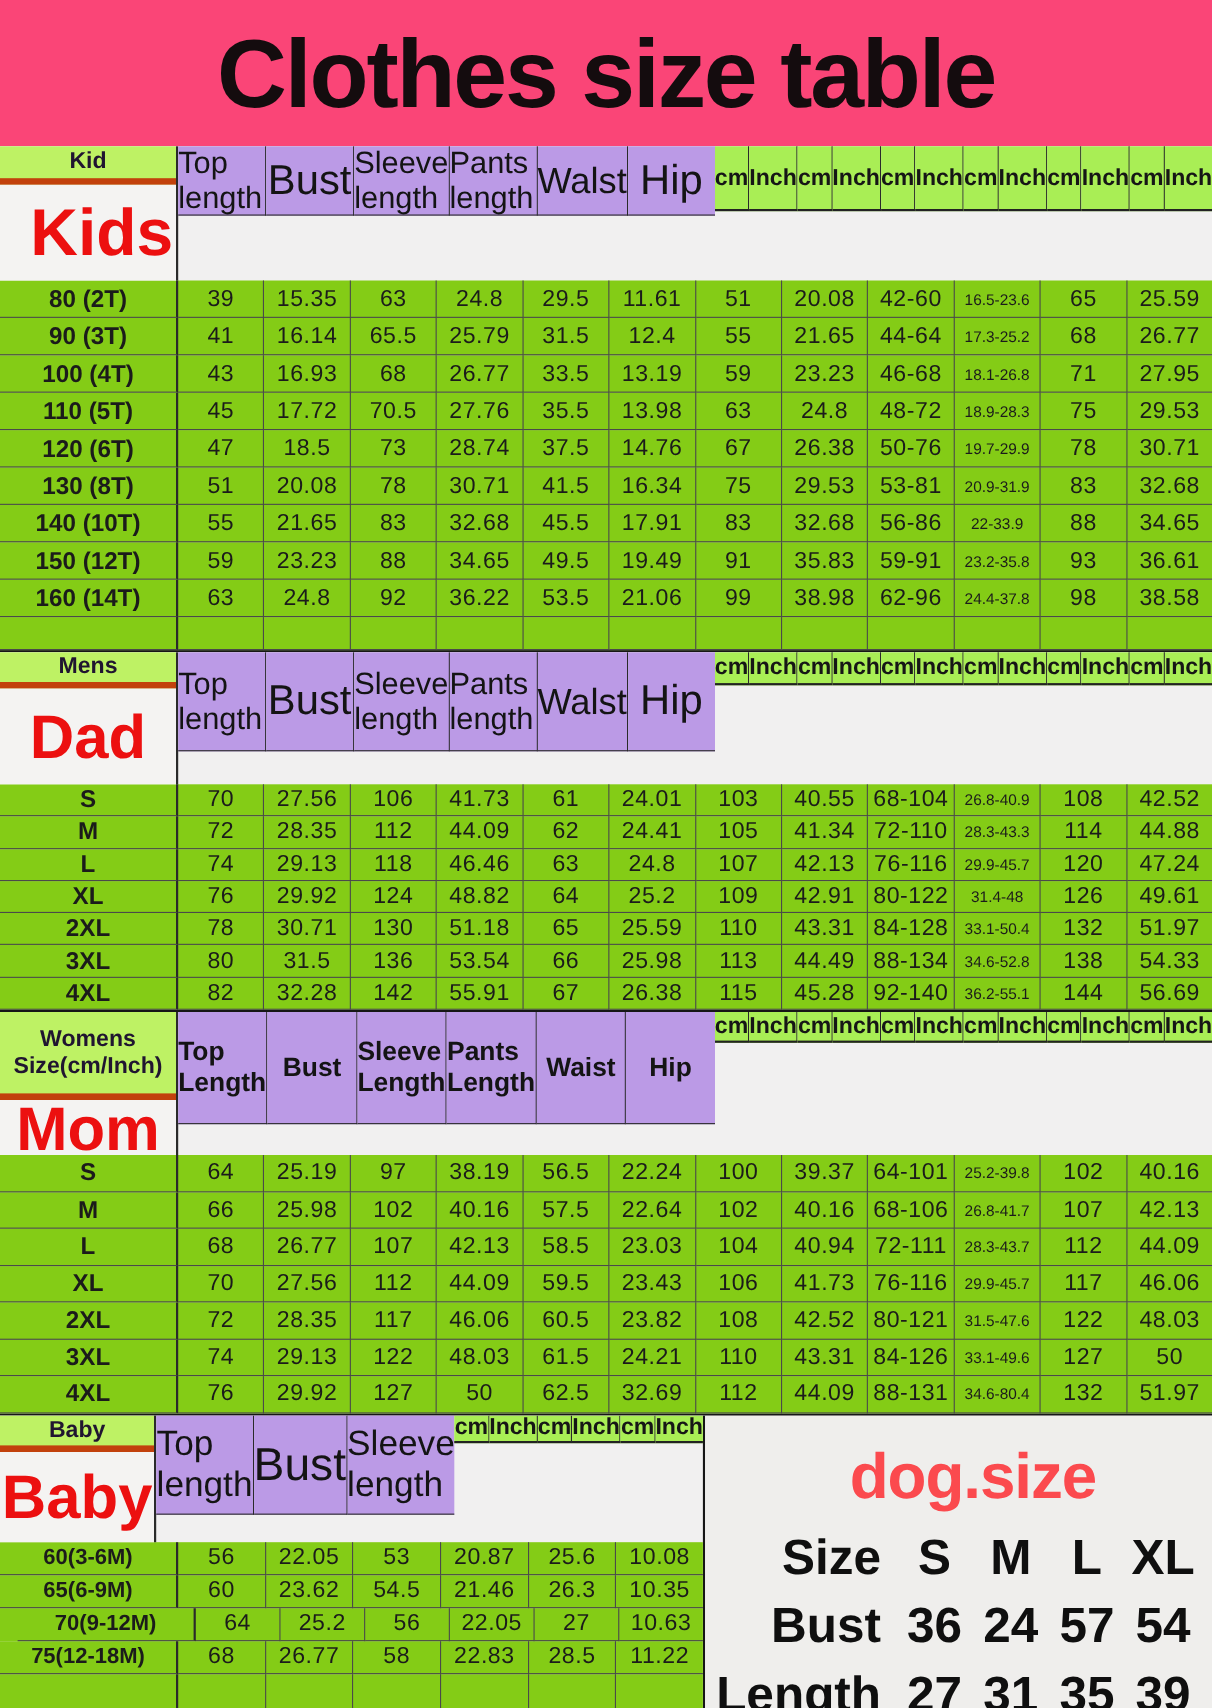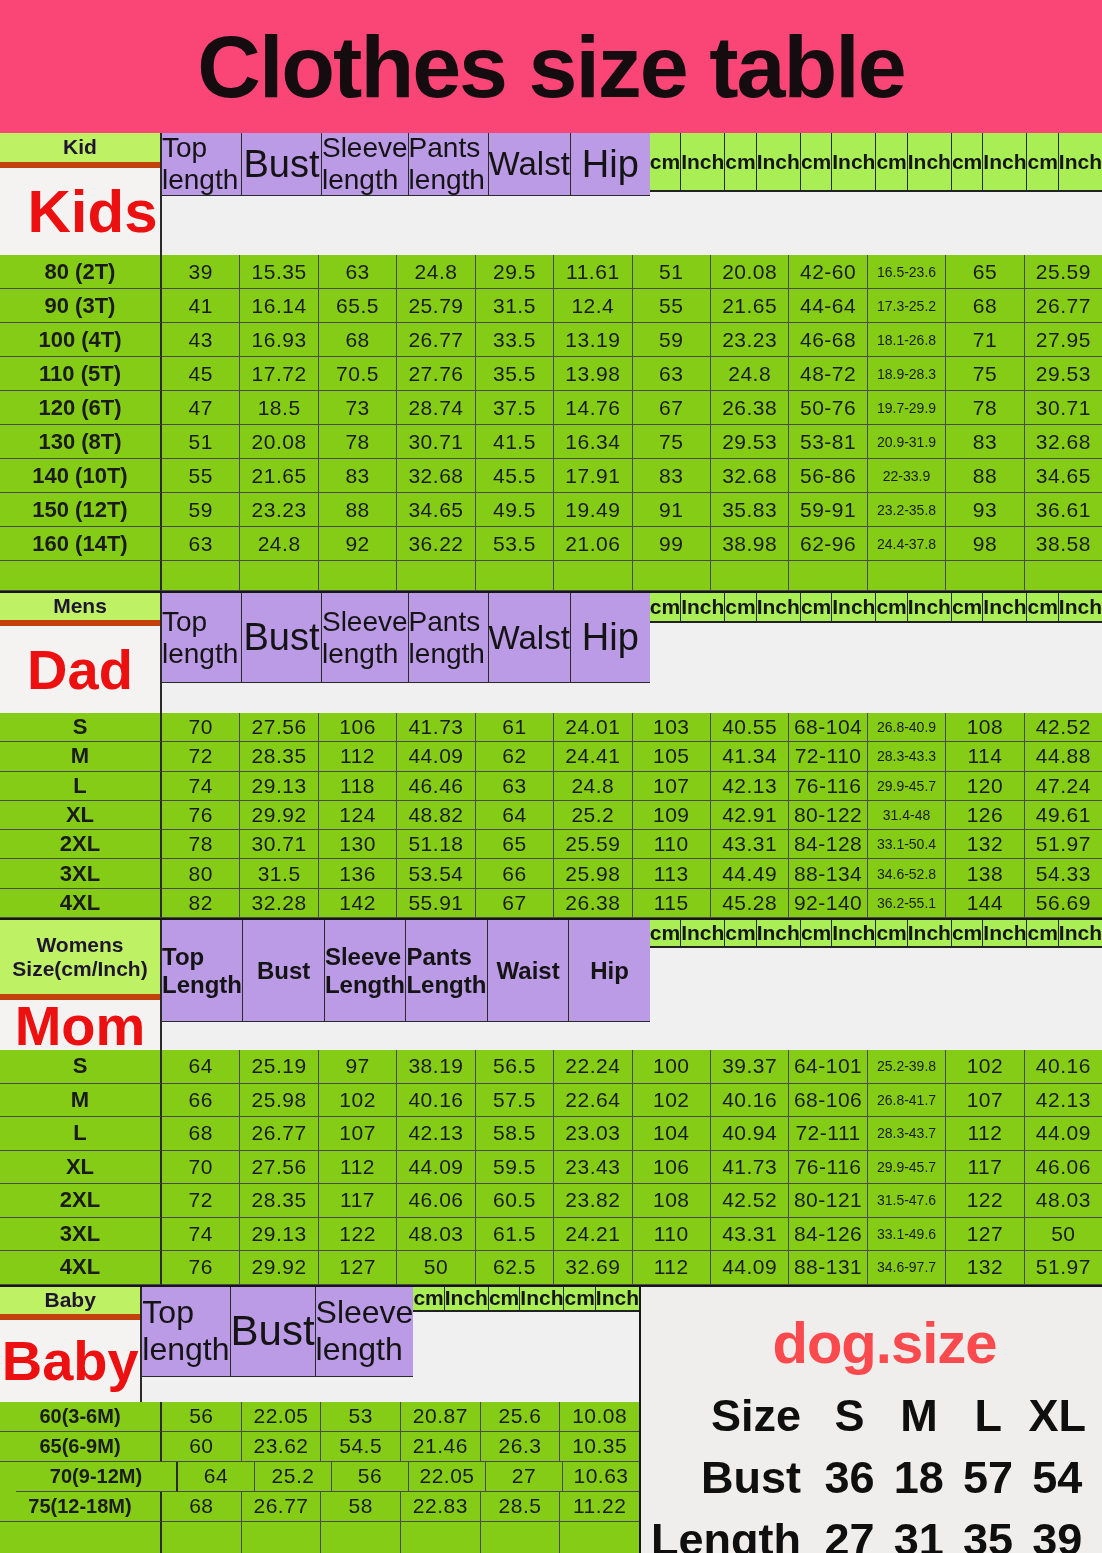--- a/index.html
+++ b/index.html
@@ -540,21 +540,21 @@
           <div class="size-cell">4XL</div>
           <div class="val-cell">76</div>
           <div class="val-cell">29.92</div>
           <div class="val-cell">127</div>
           <div class="val-cell">50</div>
           <div class="val-cell">62.5</div>
           <div class="val-cell">32.69</div>
           <div class="val-cell">112</div>
           <div class="val-cell">44.09</div>
           <div class="val-cell">88-131</div>
-          <div class="val-cell small">34.6-97.7</div>
+          <div class="val-cell small">34.6-80.4</div>
           <div class="val-cell">132</div>
           <div class="val-cell">51.97</div>
         </div>
       </div>
     </main>
 
   <div class="bottom">
     <div id="baby-mount">
         <div class="sec sec-baby">
           <div class="sec-top">
@@ -631,21 +631,21 @@
           <div class="dog-row">
             <div class="dog-label">Size</div>
             <div class="dog-val">S</div>
             <div class="dog-val">M</div>
             <div class="dog-val">L</div>
             <div class="dog-val">XL</div>
           </div>
           <div class="dog-row">
             <div class="dog-label">Bust</div>
             <div class="dog-val">36</div>
-            <div class="dog-val">18</div>
+            <div class="dog-val">24</div>
             <div class="dog-val">57</div>
             <div class="dog-val">54</div>
           </div>
           <div class="dog-row">
             <div class="dog-label">Length</div>
             <div class="dog-val">27</div>
             <div class="dog-val">31</div>
             <div class="dog-val">35</div>
             <div class="dog-val">39</div>
           </div>

